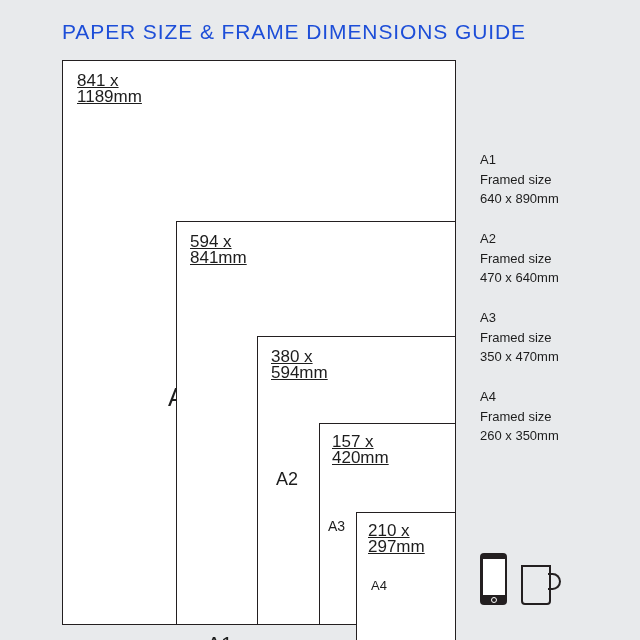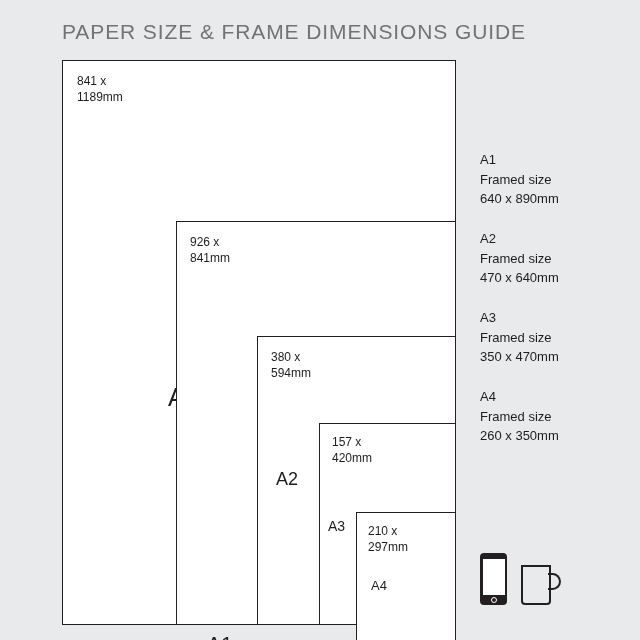--- a/index.html
+++ b/index.html
@@ -15,37 +15,38 @@
     overflow: hidden;
     position: relative;
   }
   #page-title {
     position: absolute;
     left: 62px;
     top: 20px;
     font-size: 21px;
     letter-spacing: 0.9px;
     font-weight: 400;
-    color: #737373;
+    color: #1d4ed8;
     white-space: nowrap;
   }
 
   
   .paper {
     position: absolute;
     background: #ffffff;
     border: 1px solid #231f20;
     box-sizing: border-box;
   }
   .paper .dims {
     position: absolute;
-    font-size: 12px;
+    font-size: 17px;
     line-height: 16px;
     white-space: pre;
     color: #1d1d1d;
+    text-decoration: underline;
   }
   .paper .tag {
     position: absolute;
     color: #1d1d1d;
   }
 
   #paper-a0 { left: 62px;  top: 60px;  width: 394px; height: 565px; }
   #paper-a0 .dims { left: 14px; top: 12px; }
   #paper-a0 .tag  { left: 105px; top: 322px; font-size: 25px; }
 
@@ -143,21 +144,21 @@
 
 <div id="page-title">PAPER SIZE &amp; FRAME DIMENSIONS GUIDE</div>
 
 <div class="paper" id="paper-a0">
   <div class="dims">841 x
 1189mm</div>
   <div class="tag">A0</div>
 </div>
 
 <div class="paper" id="paper-a1">
-  <div class="dims">926 x
+  <div class="dims">594 x
 841mm</div>
   <div class="tag">A1</div>
 </div>
 
 <div class="paper" id="paper-a2">
   <div class="dims">380 x
 594mm</div>
   <div class="tag">A2</div>
 </div>
 

